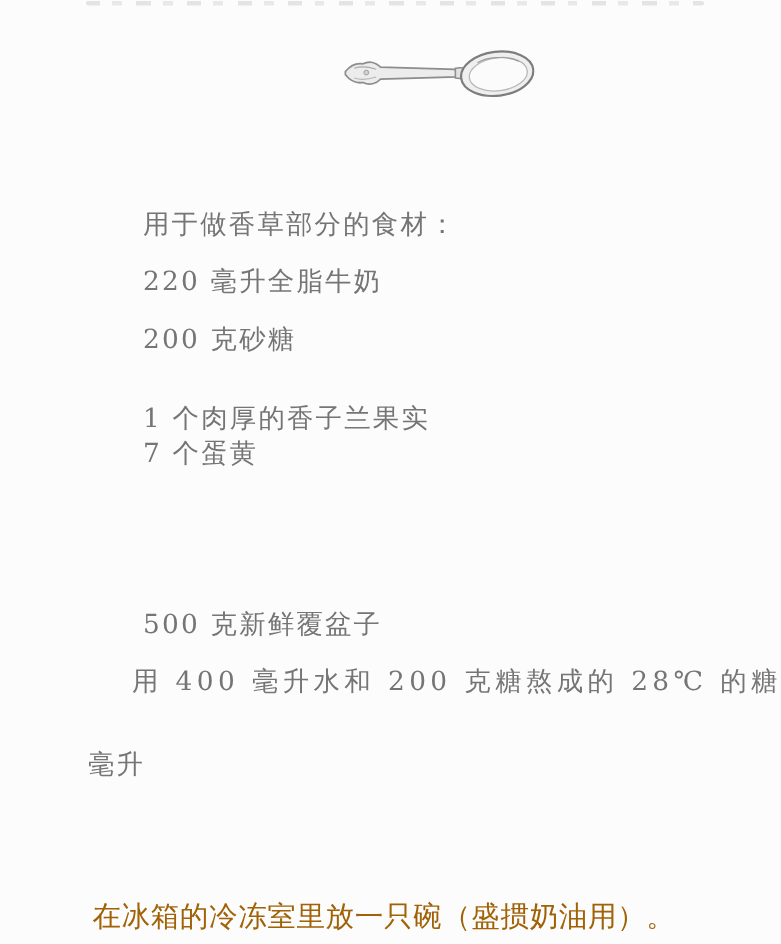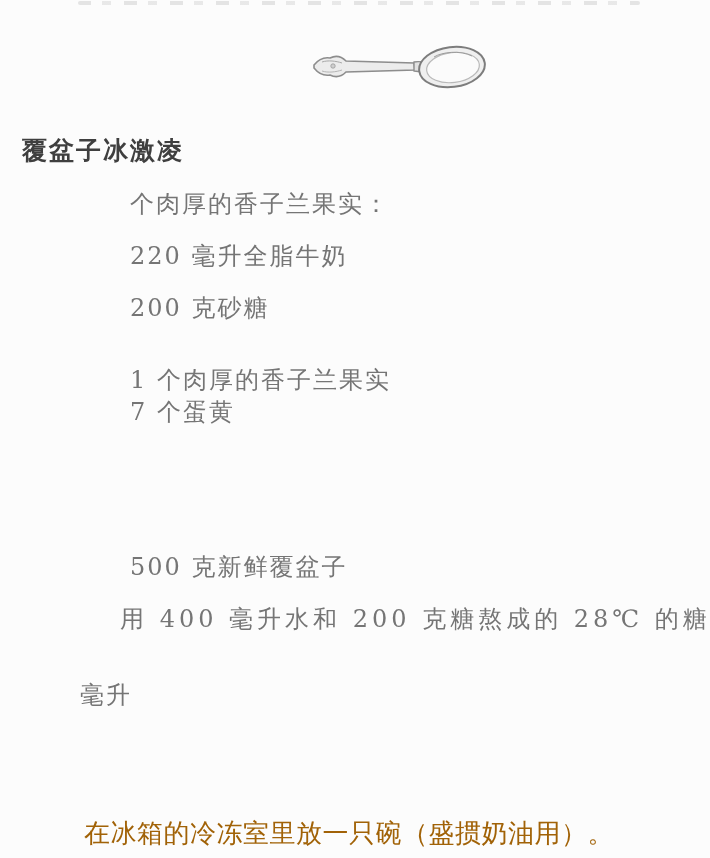--- a/index.html
+++ b/index.html
@@ -85,23 +85,22 @@
 
       <path d="M106 20 C112 19 116 20 120 21 L120 29 C116 30 112 30 106 29 Z" fill="#e2e2e2" stroke="#8d8d8d" stroke-width="1.4"></path>
 
       <ellipse cx="144" cy="25" rx="33" ry="20" transform="rotate(-7 144 25)" fill="#efefef" stroke="#7d7d7d" stroke-width="2"></ellipse>
 
       <ellipse cx="145" cy="25.5" rx="26.5" ry="15" transform="rotate(-7 145 25.5)" fill="#fbfbfb" stroke="#b9b9b9" stroke-width="1.2"></ellipse>
       <path d="M126 15 C134 10 152 8 164 14" fill="none" stroke="#9c9c9c" stroke-width="1"></path>
     </svg>
   </div>
 
-  <div class="title">覆盆子冰激凌</div>
 
-  <div class="line l-header-1">个肉厚的香子兰果实：</div>
+  <div class="line l-header-1">用于做香草部分的食材：</div>
 
   <div class="line l-v-0">220 毫升全脂牛奶</div>
   <div class="line l-v-1">200 克砂糖</div>
   <div class="line l-v-2">1 个肉厚的香子兰果实</div>
   <div class="line l-v-3">7 个蛋黄</div>
 
 
   <div class="line l-s-0">500 克新鲜覆盆子</div>
   <div class="line l-s-1">用 400 毫升水和 200 克糖熬成的 28℃ 的糖水 450</div>
   <div class="line l-s-2">毫升</div>

